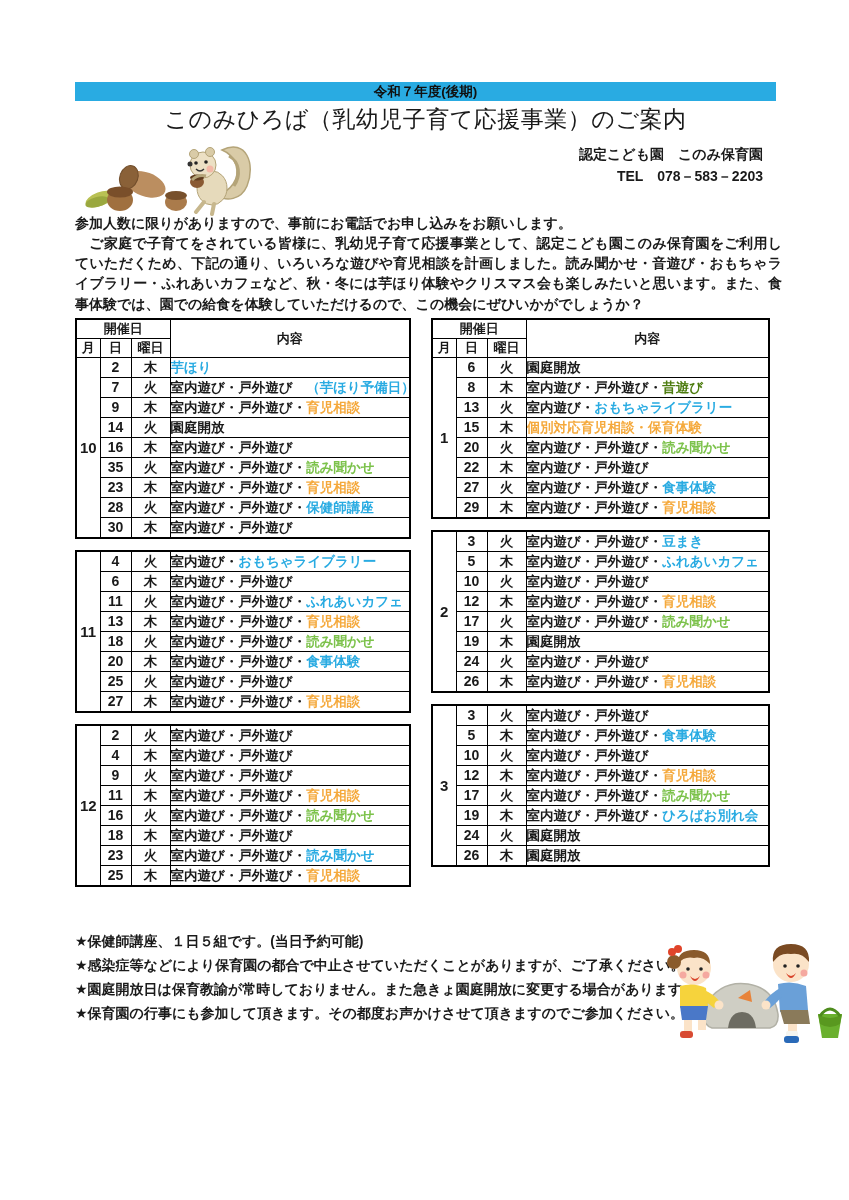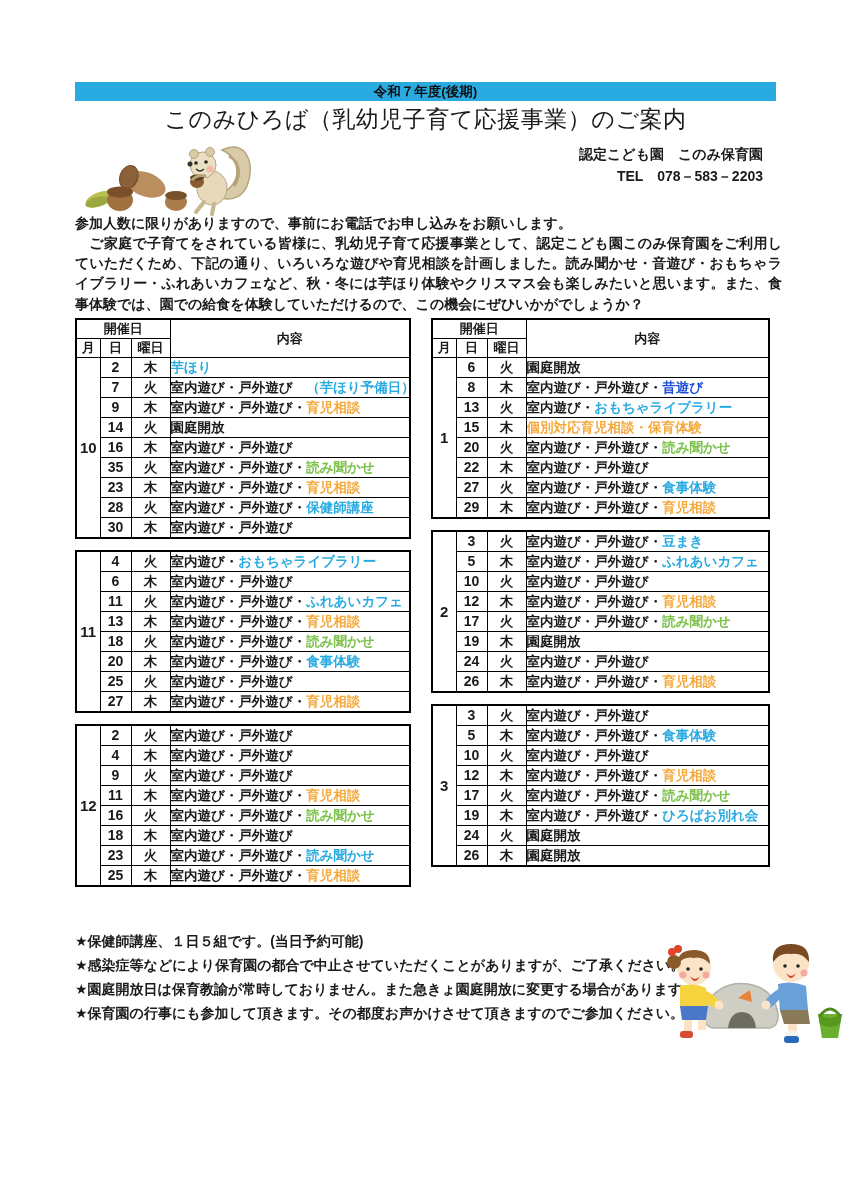--- a/index.html
+++ b/index.html
@@ -291,21 +291,21 @@
             </tr>
             <tr>
               <td class="month-cell" rowspan="8">1</td>
               <td class="day-cell">6</td>
               <td class="weekday-cell">火</td>
               <td class="content-cell"><span style="color: rgb(26, 26, 26);">園庭開放</span></td>
             </tr>
             <tr>
               <td class="day-cell">8</td>
               <td class="weekday-cell">木</td>
-              <td class="content-cell"><span style="color: rgb(26, 26, 26);">室内遊び・戸外遊び・</span><span style="color: #1d4ed8;">昔遊び</span></td>
+              <td class="content-cell"><span style="color: rgb(26, 26, 26);">室内遊び・戸外遊び・</span><span style="color: #4d7c0f;">昔遊び</span></td>
             </tr>
             <tr>
               <td class="day-cell">13</td>
               <td class="weekday-cell">火</td>
               <td class="content-cell"><span style="color: rgb(26, 26, 26);">室内遊び・</span><span style="color: rgb(41, 171, 226);">おもちゃライブラリー</span></td>
             </tr>
             <tr>
               <td class="day-cell">15</td>
               <td class="weekday-cell">木</td>
               <td class="content-cell"><span style="color: rgb(245, 169, 60);">個別対応育児相談・保育体験</span></td>

